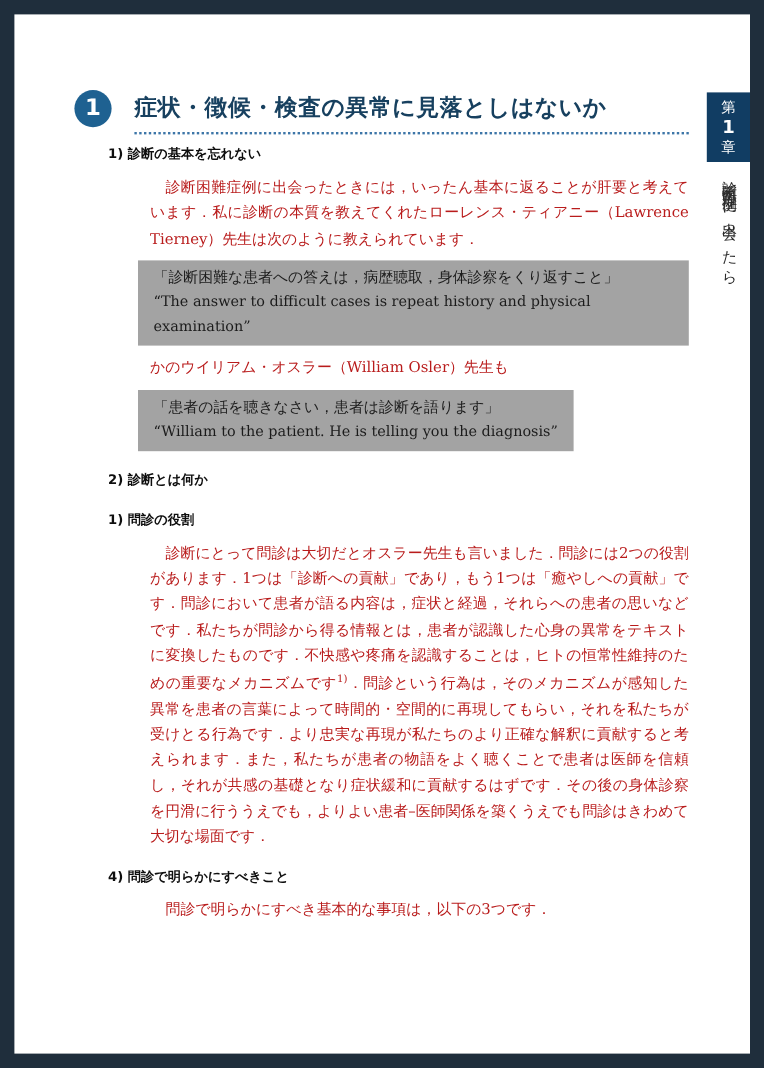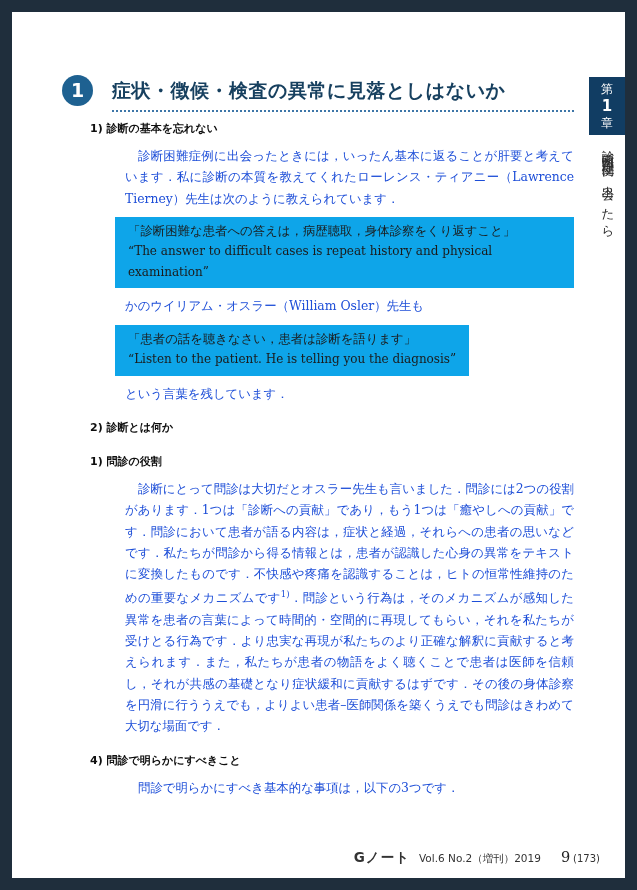--- a/index.html
+++ b/index.html
@@ -45,28 +45,28 @@
 
   .sec-h {
     margin:14px 0 6px 28px;
     font-family:"DejaVu Sans","Liberation Sans",sans-serif;
     font-weight:bold; font-size:11px; line-height:20px; color:#0e0e0e;
   }
   .sec-h.first { margin-top:7px; }
 
   .para {
     margin:0 0 0 63px; font-size:12.4px; line-height:21.3px;
-    text-align:justify; text-indent:1.05em; color:#1d4ed8;
+    text-align:justify; text-indent:1.05em; color:#b91c1c;
   }
   .para.noindent { text-indent:0; }
   .bold { font-weight:bold; }
   .sup { font-size:8.5px; vertical-align:super; }
 
   .quote {
-    display:table; background:#0ea5e9; margin:8px 0 7px 53px;
+    display:table; background:#a3a3a3; margin:8px 0 7px 53px;
     padding:4px 13px 6px 13px;
   }
   .quote .jp { font-size:12.4px; line-height:20.5px; }
   .quote .en { font-size:12px; line-height:20.5px; }
 
   .footer {
     position:absolute; right:25px; bottom:11px;
     display:flex; align-items:baseline; white-space:nowrap;
     font-family:"DejaVu Sans","Liberation Sans",sans-serif; color:#333333;
   }
@@ -101,36 +101,29 @@
 
       <div class="quote">
         <div class="jp">「診断困難な患者への答えは，病歴聴取，身体診察をくり返すこと」</div>
         <div class="en">“The answer to difficult cases is repeat history and physical examination”</div>
       </div>
 
       <p class="para noindent">かのウイリアム・オスラー（William Osler）先生も</p>
 
       <div class="quote">
         <div class="jp">「患者の話を聴きなさい，患者は診断を語ります」</div>
-        <div class="en">“Listen to the patient. He is telling you the diagnosis”</div>
+        <div class="en">“William to the patient. He is telling you the diagnosis”</div>
       </div>
 
-      <p class="para noindent">という言葉を残しています．</p>
 
       <div class="sec-h">2) 診断とは何か</div>
 
       <div class="sec-h">1) 問診の役割</div>
       <p class="para"><span>診断にとって問診は大切だとオスラー先生も言いました．問診には2つの役割があります．1つは「診断への貢献」であり，もう1つは「癒やしへの貢献」です．問診において患者が語る内容は，症状と経過，それらへの患者の思いなどです．私たちが問診から得る情報とは，患者が認識した心身の異常をテキストに変換したものです．不快感や疼痛を認識することは，ヒトの恒常性維持のための重要なメカニズムです</span><span class="sup">1)</span><span>．問診という行為は，そのメカニズムが感知した異常を患者の言葉によって時間的・空間的に再現してもらい，それを私たちが受けとる行為です．より忠実な再現が私たちのより正確な解釈に貢献すると考えられます．また，私たちが患者の物語をよく聴くことで患者は医師を信頼し，それが共感の基礎となり症状緩和に貢献するはずです．その後の身体診察を円滑に行ううえでも，よりよい患者–医師関係を築くうえでも問診はきわめて大切な場面です．</span></p>
 
       <div class="sec-h">4) 問診で明らかにすべきこと</div>
       <p class="para">問診で明らかにすべき基本的な事項は，以下の3つです．</p>
 
     </div>
 
-    <div class="footer">
-      <span class="f-journal">Gノート</span>
-      <span class="f-issue">Vol.6  No.2（増刊）2019</span>
-      <span class="f-page">9</span>
-      <span class="f-paren">(173)</span>
-    </div>
 
   </div>
 </div>
 
 </body></html>

